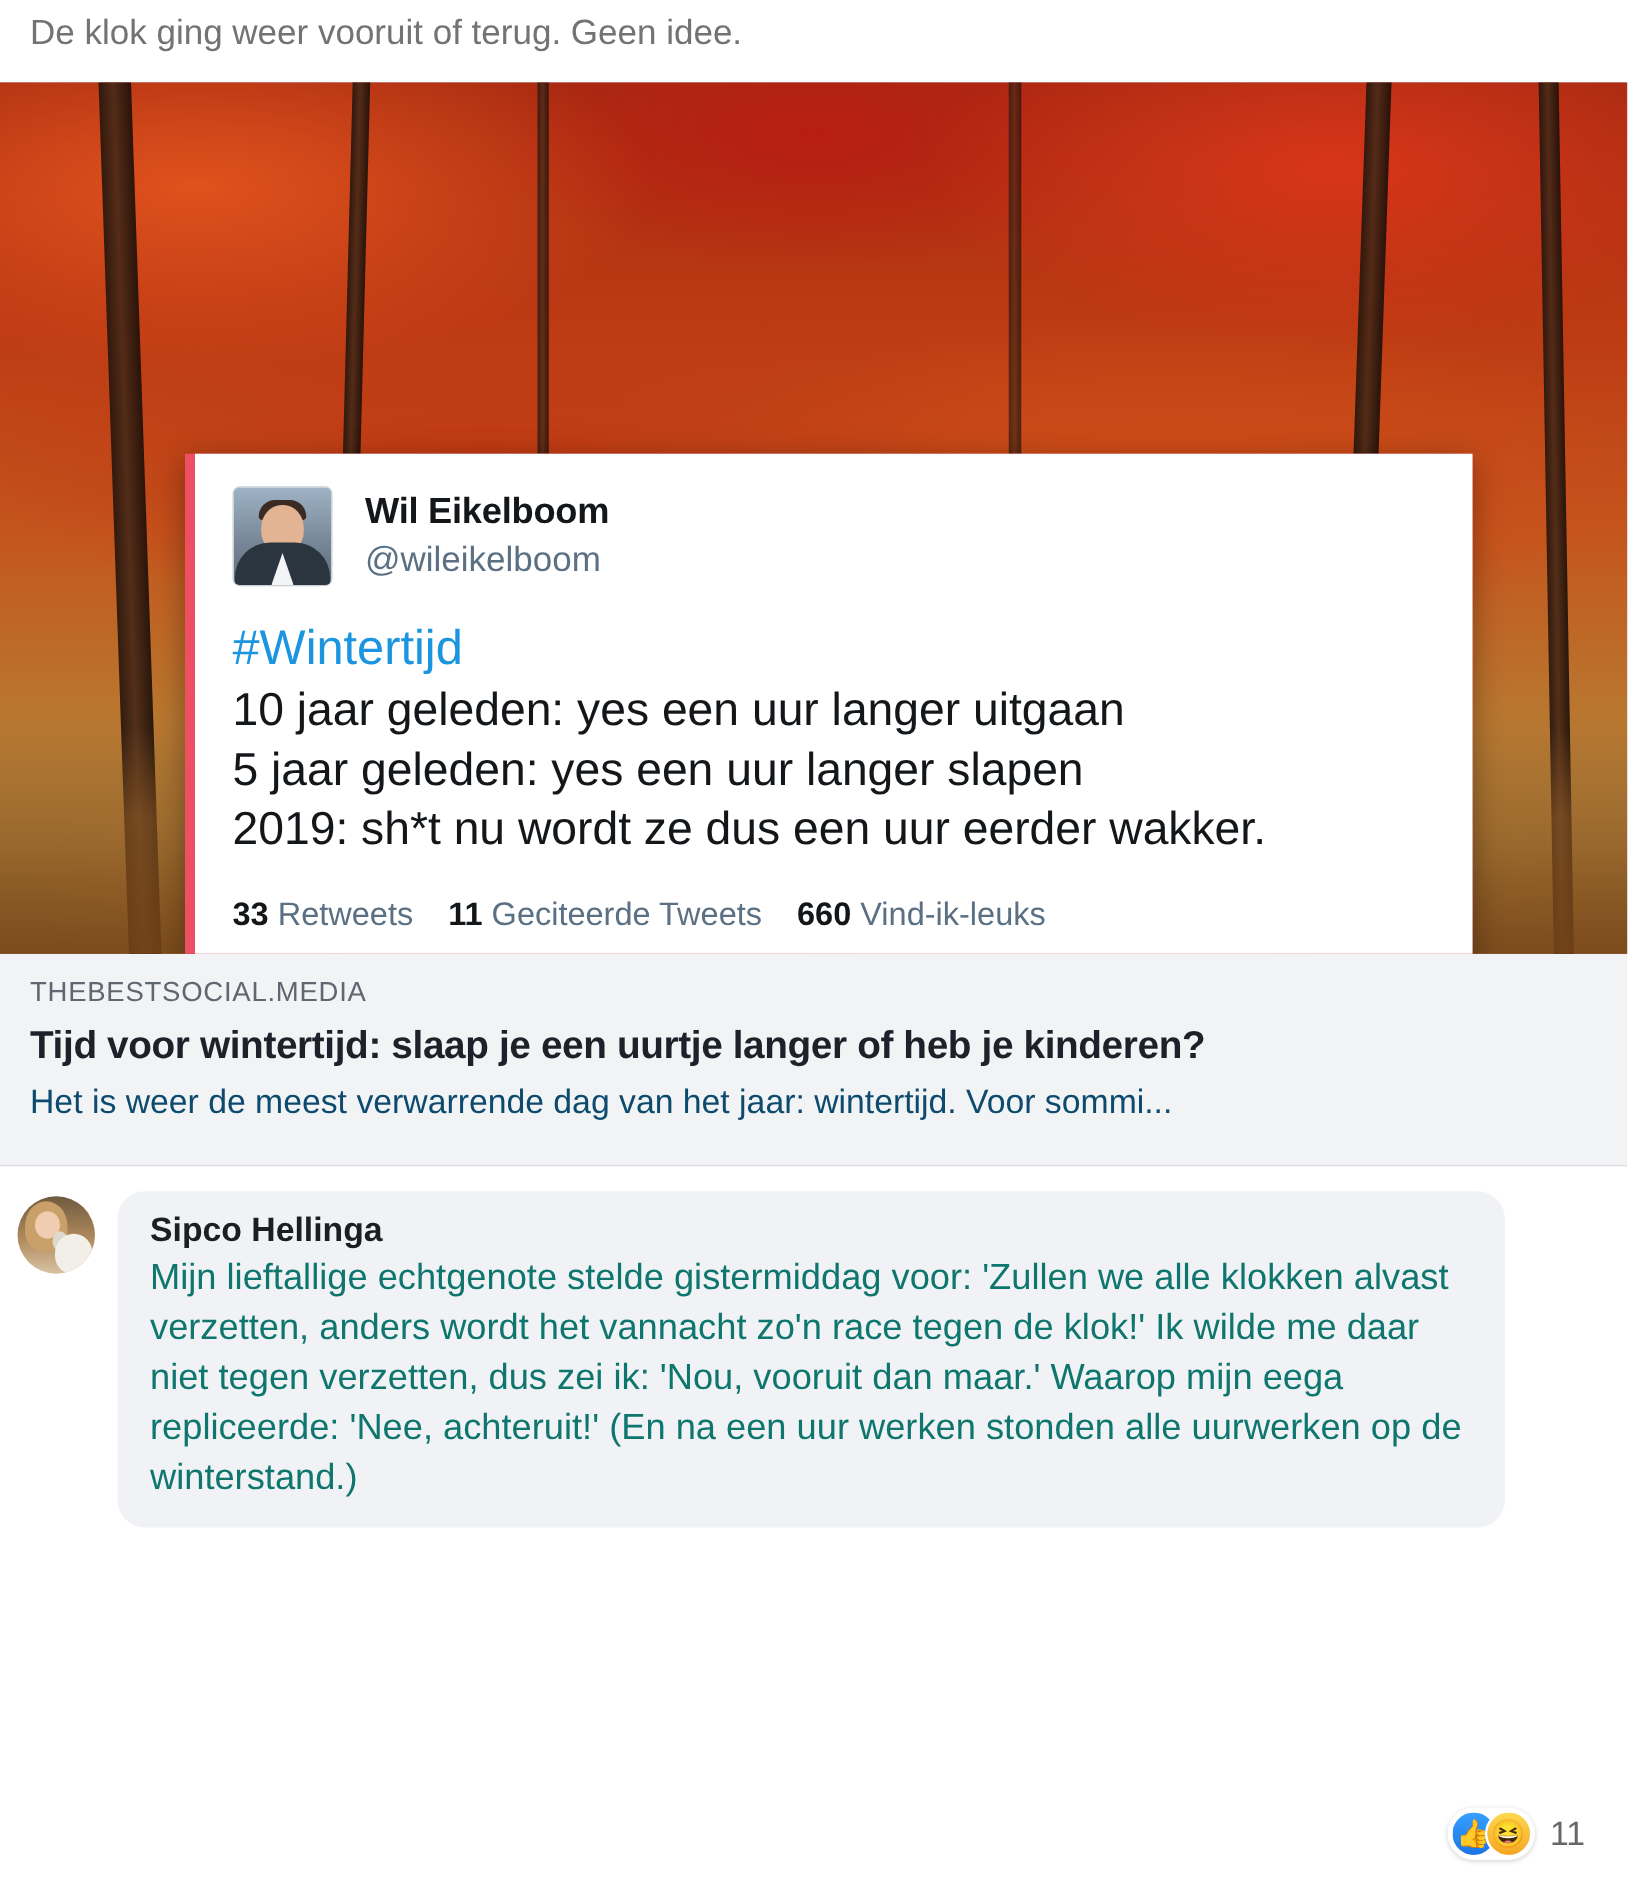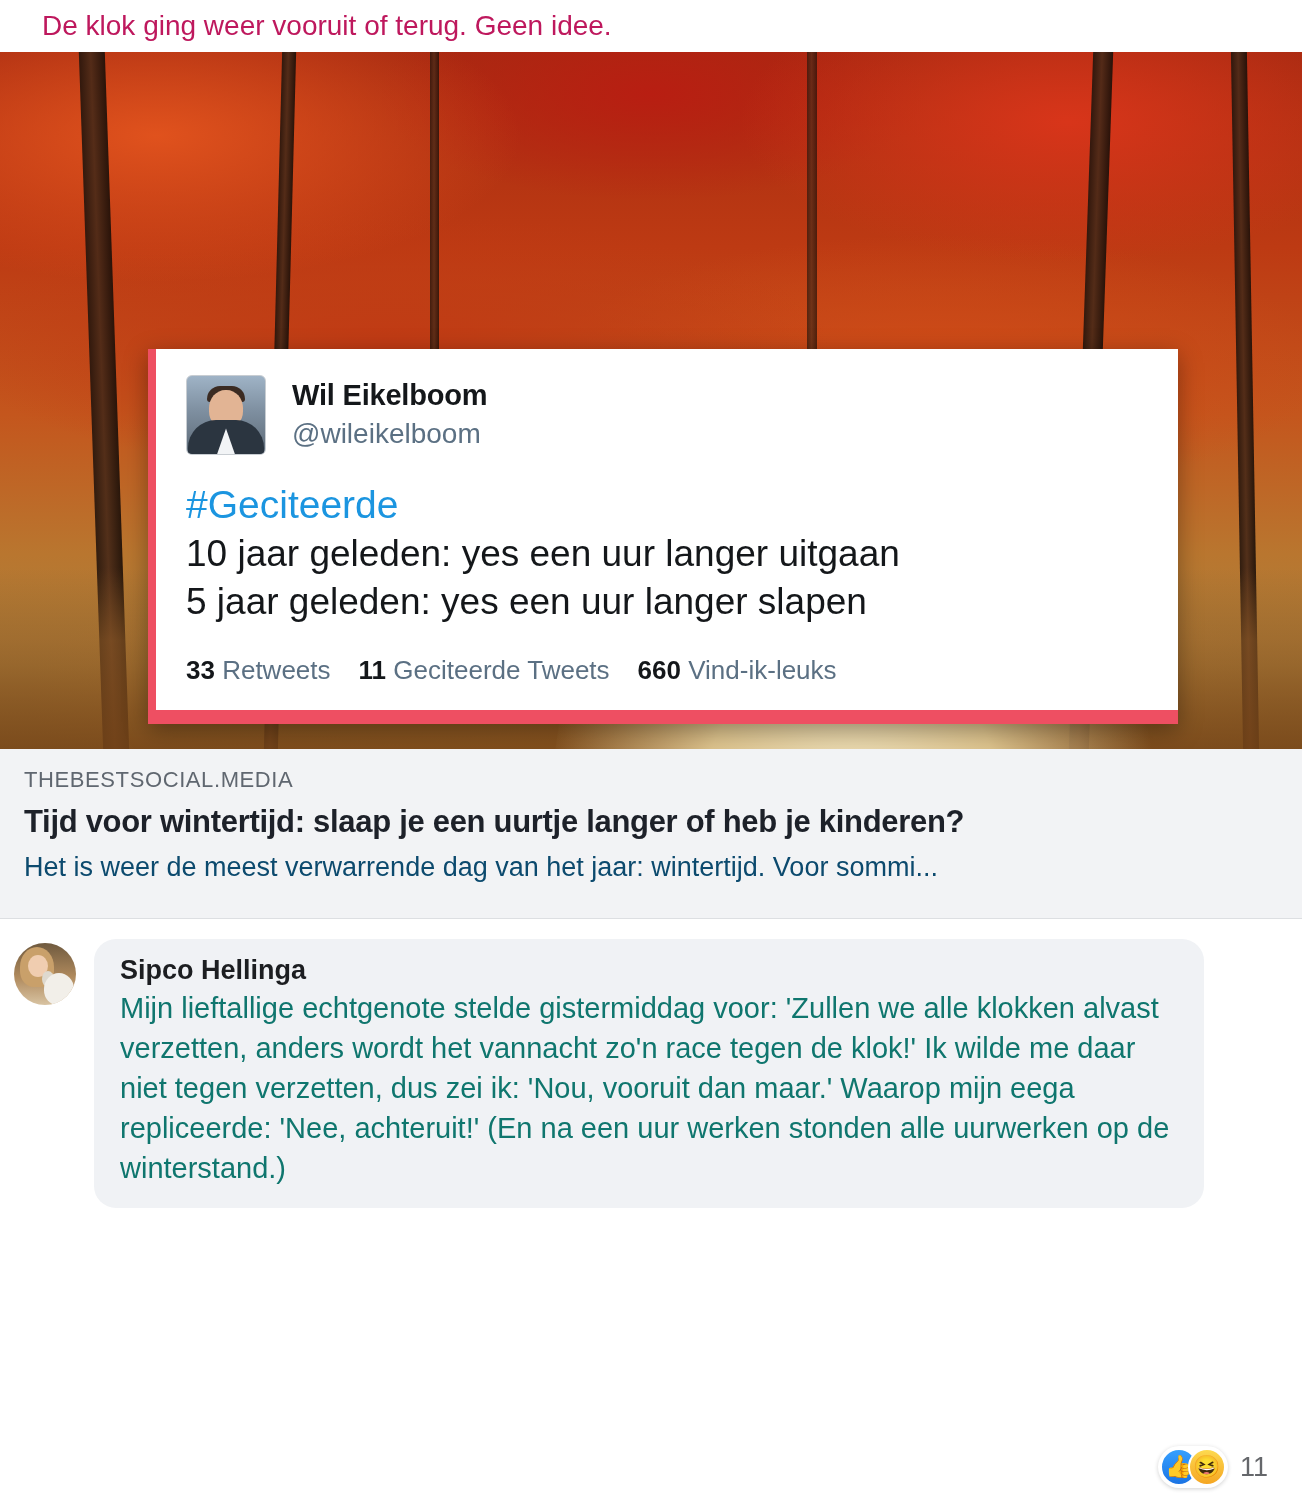--- a/index.html
+++ b/index.html
@@ -71,25 +71,24 @@
     position: absolute;
     left: 7px; top: 6px;
     width: 10px; height: 5px;
     border-left: 2.6px solid #fff;
     border-bottom: 2.6px solid #fff;
     transform: rotate(-45deg);
   }
 
   
   .post-text {
-    padding: 8px 24px 8px 24px;
+    padding: 8px 24px 22px 24px;
     font-size: 28px;
-    color: #be185d;
+    color: #737373;
     line-height: 1.3;
-    margin-left: 18px;
   }
 
   
   .link-card { width: 100%; }
 
   .hero {
     position: relative;
     width: 100%;
     height: 697px;
     overflow: hidden;
@@ -350,23 +349,24 @@
               <div class="face"></div>
               <div class="body"></div>
               <div class="shirt"></div>
             </div>
             <div class="tweet-names">
               <div class="tw-name">Wil Eikelboom</div>
               <div class="tw-handle">@wileikelboom</div>
             </div>
           </div>
           <div class="tw-body">
-            <div class="tw-hash">#Geciteerde</div>
+            <div class="tw-hash">#Wintertijd</div>
             <div class="tw-line">10 jaar geleden: yes een uur langer uitgaan</div>
             <div class="tw-line">5 jaar geleden: yes een uur langer slapen</div>
+            <div class="tw-line">2019: sh*t nu wordt ze dus een uur eerder wakker.</div>
           </div>
           <div class="tw-stats">
             <div>
               <b>33</b>
               <span>Retweets</span>
             </div>
             <div>
               <b>11</b>
               <span>Geciteerde Tweets</span>
             </div>

